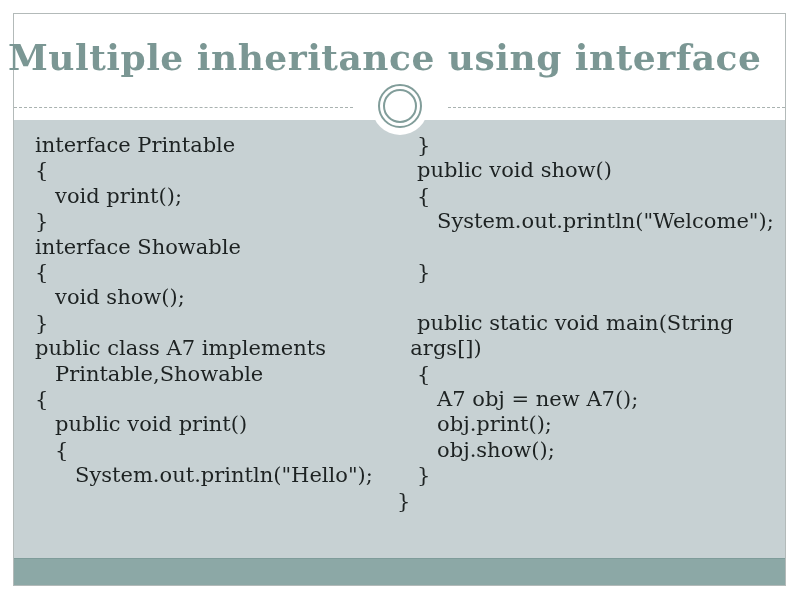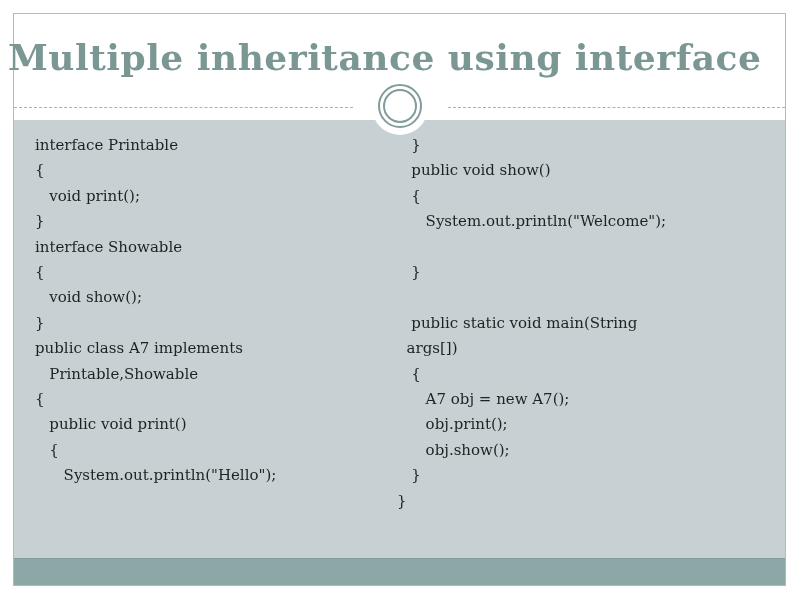--- a/index.html
+++ b/index.html
@@ -82,21 +82,21 @@
     position:absolute;
     left:3px;top:3px;right:3px;bottom:3px;
     border-radius:50%;
     border:2px solid var(--ring-color);
     box-sizing:border-box;
   }
   .code-col{
     position:absolute;
     top:133px;
     z-index:4;
-    font-size:15px;
+    font-size:21px;
     line-height:25.4px;
     color:var(--code-color);
     white-space:pre;
   }
   .code-col-left{left:35px;}
   .code-col-right{left:397px;}
   .code-line{min-height:25.4px;}
 </style>
 </head>
 <body>

